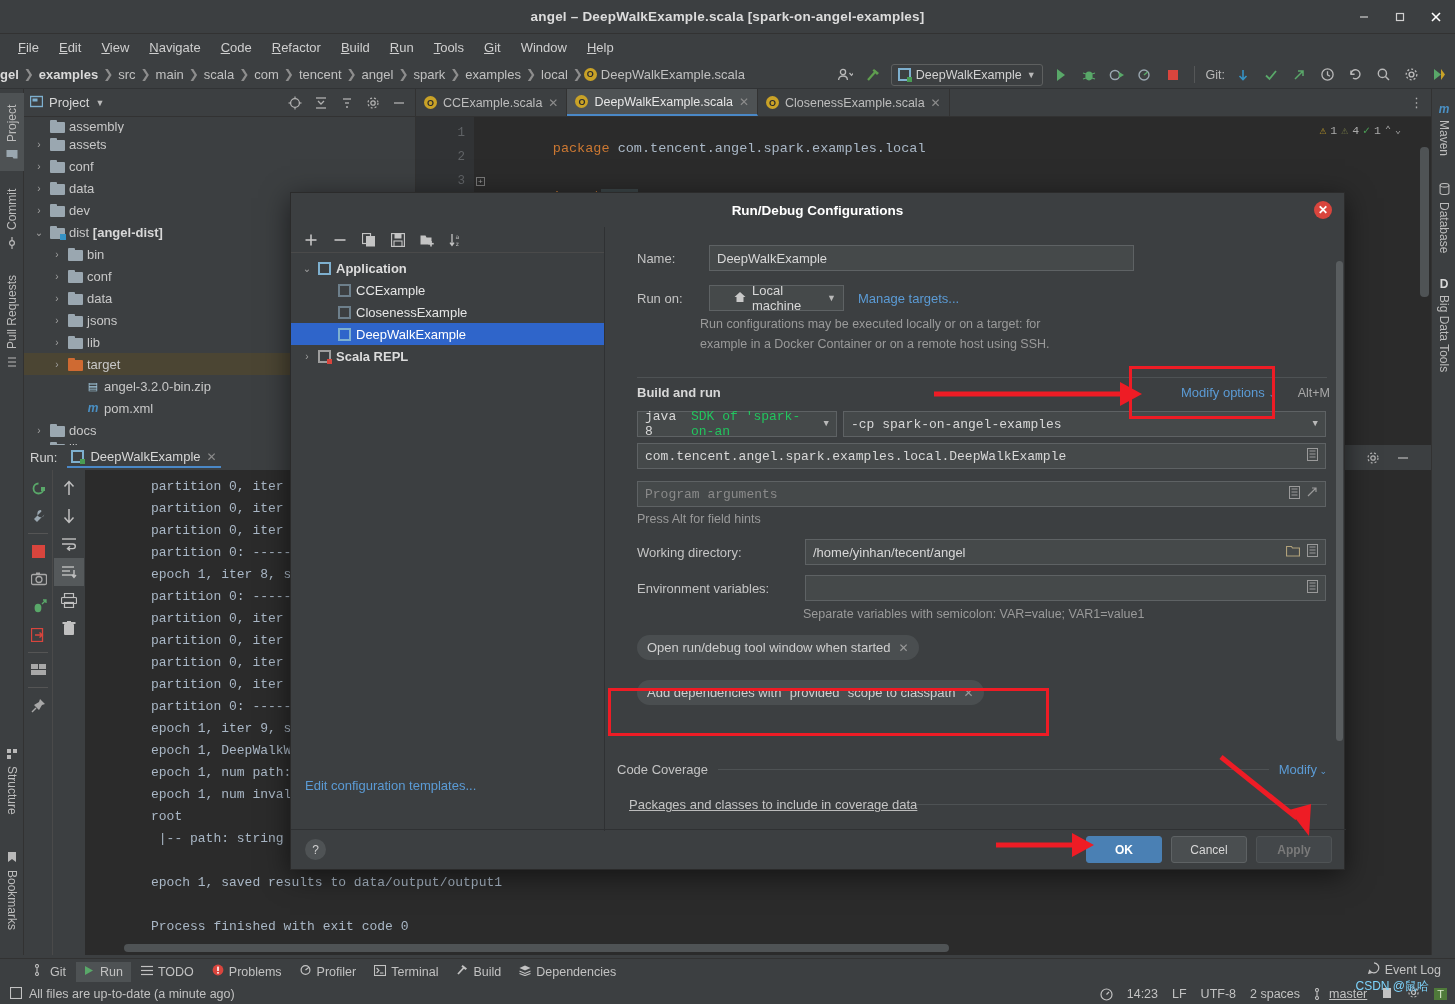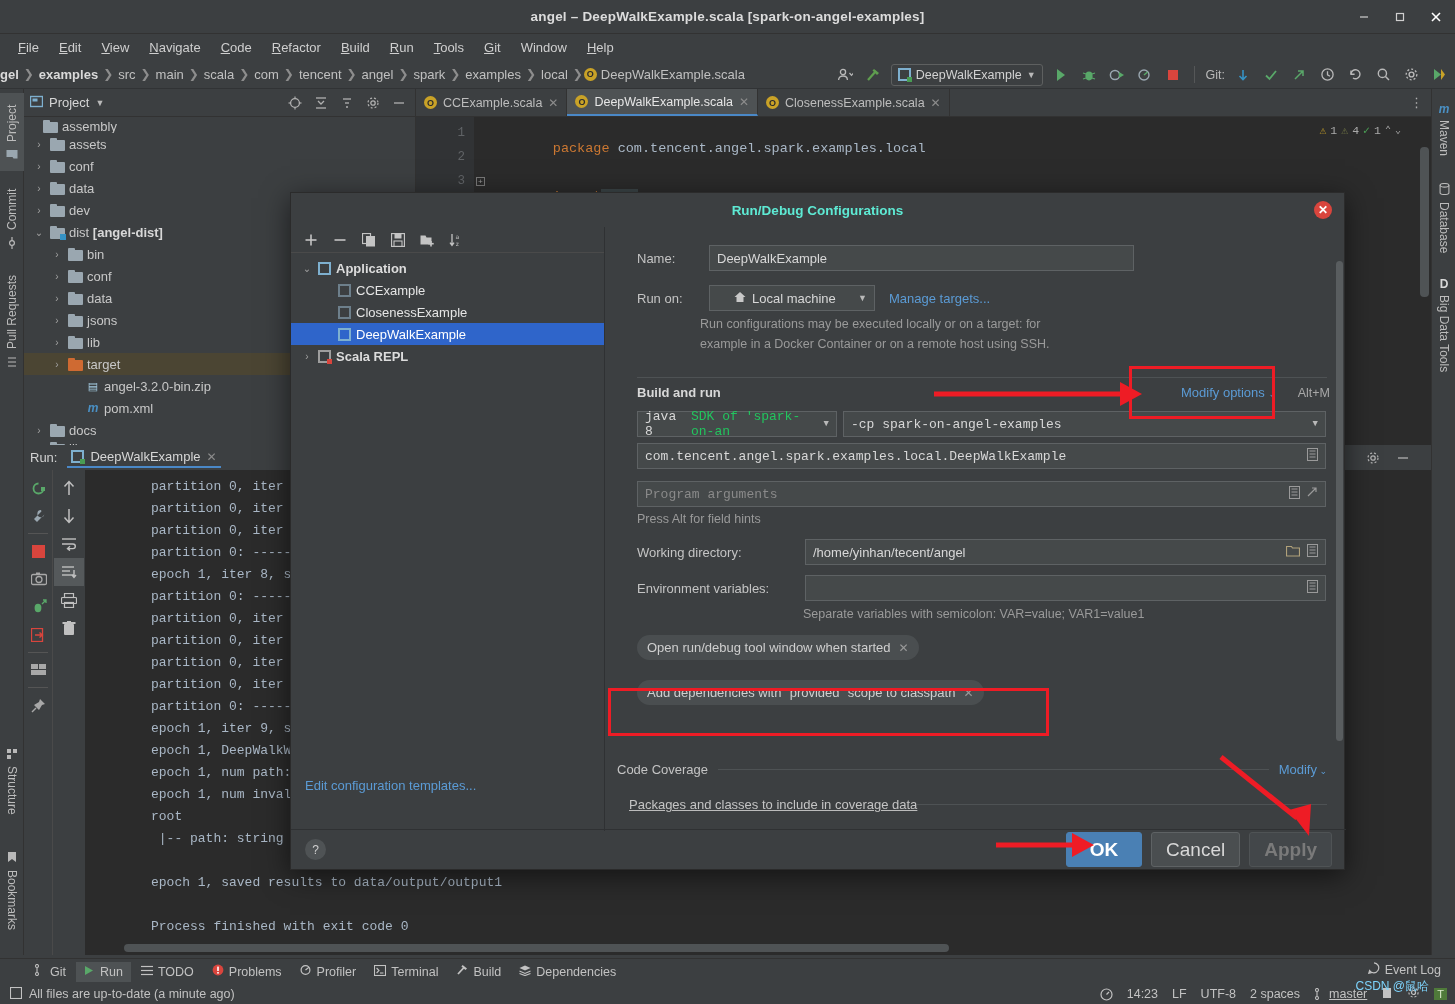--- a/index.html
+++ b/index.html
@@ -182,21 +182,21 @@
   .watermark{ position:absolute; right:26px; top:978px; font-size:12px; color:#7dd3fc; }
 
   
   .overlay{ position:absolute; left:0; top:0; width:1455px; height:1004px; }
   .dialog{
     position:absolute; left:290px; top:192px; width:1055px; height:678px;
     background:#3c3f41; border:1px solid #2b2b2b; box-shadow:0 6px 26px rgba(0,0,0,.55);
   }
   .dlg-title{
     height:34px; display:flex; align-items:center; justify-content:center;
-    font-size:13.5px; font-weight:bold; color:#5eead4; background:#3c3f41;
+    font-size:13.5px; font-weight:bold; color:#ffffff; background:#3c3f41;
   }
   .dlg-close{
     position:absolute; right:12px; top:8px; width:18px;height:18px; border-radius:50%;
     background:#d9453d; color:#fff; font-size:12px; display:flex;align-items:center;justify-content:center;
     font-weight:bold;
   }
   .dlg-body{ position:absolute; left:0; top:34px; width:1055px; height:604px; display:flex; }
   .dlg-left{ width:314px; border-right:1px solid #2f3133; position:relative; }
   .dlg-lefttoolbar{ height:26px; display:flex; align-items:center; gap:13px; padding-left:12px; border-bottom:1px solid #4a4a4a;}
   .dtb{ width:16px;height:16px;display:flex;align-items:center;justify-content:center;color:#b9b9b9;}
@@ -239,22 +239,22 @@
   .sep-line{ height:1px; background:#4e5254; flex:1; }
   .dlg-footer{
     position:absolute; left:0; bottom:0; width:1055px; height:40px;
     border-top:1px solid #2f3133; display:flex; align-items:center; padding:0 14px;
   }
   .helpbtn{
     width:21px;height:21px;border-radius:50%; background:#4f5355; color:#cfcfcf;
     display:flex; align-items:center; justify-content:center; font-size:12px;
   }
   .btn{
-    height:35px; min-width:76px; padding:4px 14px; display:flex; align-items:center; justify-content:center;
-    font-size:19px; border:1px solid #5e6264; background:#4a4e50; color:#d8d8d8; border-radius:3px;
+    height:27px; min-width:76px; padding:4px 14px; display:flex; align-items:center; justify-content:center;
+    font-size:12px; border:1px solid #5e6264; background:#4a4e50; color:#d8d8d8; border-radius:3px;
   }
   .btn.primary{ background:#4a80b4; border-color:#4a80b4; color:#ffffff; font-weight:bold;}
   .btn.disabled{ color:#7a7a7a; background:#43474a; border-color:#4f5355;font-weight:bold;}
 
   
   .redbox{ position:absolute; border:3px solid #ee1c25; pointer-events:none; }
   .redarrow{ position:absolute; pointer-events:none; }
   .hm{ display:flex; align-items:center; gap:4px;text-decoration:underline;}
 </style>
 </head>
@@ -533,21 +533,21 @@
             <circle cx="7" cy="7" r="5" fill="none" stroke="#b0b0b0" stroke-width="1.2" stroke-dasharray="2 2"></circle>
           </svg>
       </span>
       <span class="pp-ic">
         <svg width="14" height="14" viewBox="0 0 14 14">
             <line x1="2" y1="7" x2="12" y2="7" stroke="#b0b0b0" stroke-width="1.3"></line>
           </svg>
       </span>
     </div>
     <div class="tree" id="project-tree">
-        <div class="trow" style="padding-left:1px;height:14px;overflow:hidden;">
+        <div class="trow" style="padding-left:8px;height:14px;overflow:hidden;">
           <span class="tarr"></span>
           <span class="folder"></span>
           <span class="tlabel">assembly</span>
         </div>
         <div class="trow" style="padding-left:8px;">
           <span class="tarr">›</span>
           <span class="folder"></span>
           <span class="tlabel">assets</span>
         </div>
         <div class="trow" style="padding-left:8px;">
@@ -1025,21 +1025,21 @@
 
         <div class="dlg-right">
 
           <div class="rowline" style="position:absolute;left:32px;top:18px;width:690px;">
             <span class="flabel" style="width:72px;">Name:</span>
             <span class="input" style="width:425px;">DeepWalkExample</span>
           </div>
 
           <div class="rowline" style="position:absolute;left:32px;top:58px;gap:0;">
             <span class="flabel" style="width:72px;">Run on:</span>
-            <span class="combo" style="width:166px;padding-left:24px;">
+            <span class="combo" style="width:135px;padding-left:24px;">
               <span>
                 <svg width="12" height="12" viewBox="0 0 12 12">
                     <path d="M6 1 L11.5 6 H9.5 V11 H2.5 V6 H0.5Z" fill="#c8c8c8"></path>
                   </svg>
               </span>
               <span>Local machine</span>
               <span class="caret">▼</span>
             </span>
             <span class="link" style="margin-left:14px;">Manage targets...</span>
           </div>

